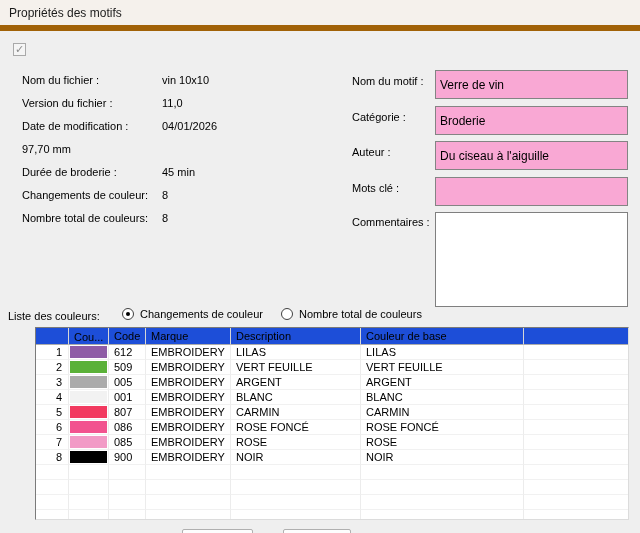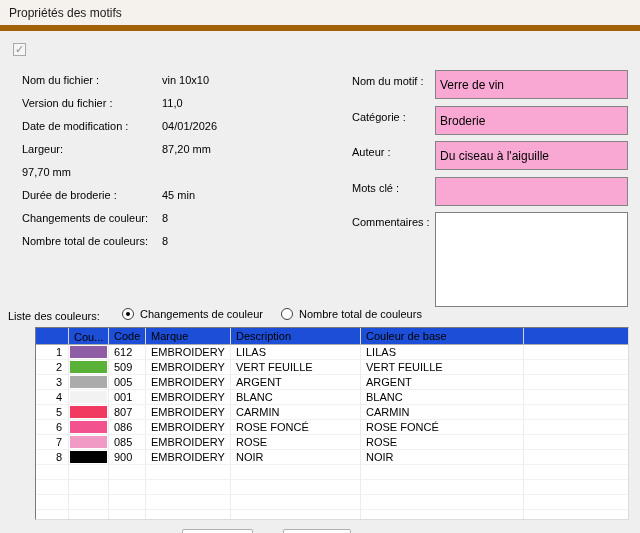--- a/index.html
+++ b/index.html
@@ -94,24 +94,20 @@
       <span class="lbl">Nom du fichier :</span>
       <span class="val">vin 10x10</span>
     </div>
     <div class="inforow">
       <span class="lbl">Version du fichier :</span>
       <span class="val">11,0</span>
     </div>
     <div class="inforow">
       <span class="lbl">Date de modification :</span>
       <span class="val">04/01/2026</span>
-    </div>
-    <div class="inforow">
-      <span class="lbl">Largeur:</span>
-      <span class="val">87,20 mm</span>
     </div>
     <div class="inforow">
       <span class="val">97,70 mm</span>
     </div>
     <div class="inforow">
       <span class="lbl">Durée de broderie :</span>
       <span class="val">45 min</span>
     </div>
     <div class="inforow">
       <span class="lbl">Changements de couleur:</span>

